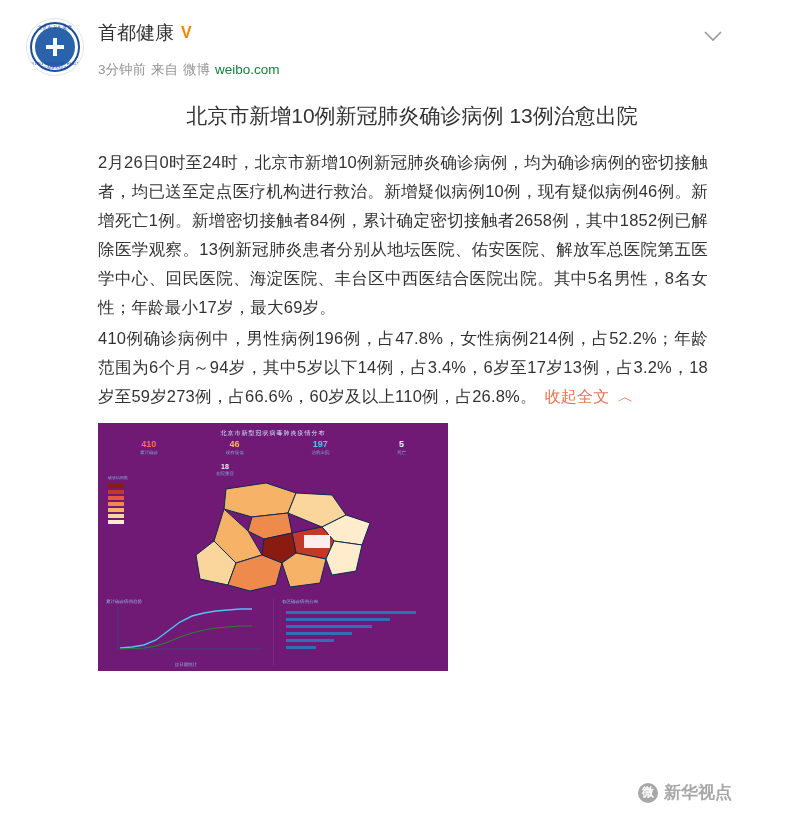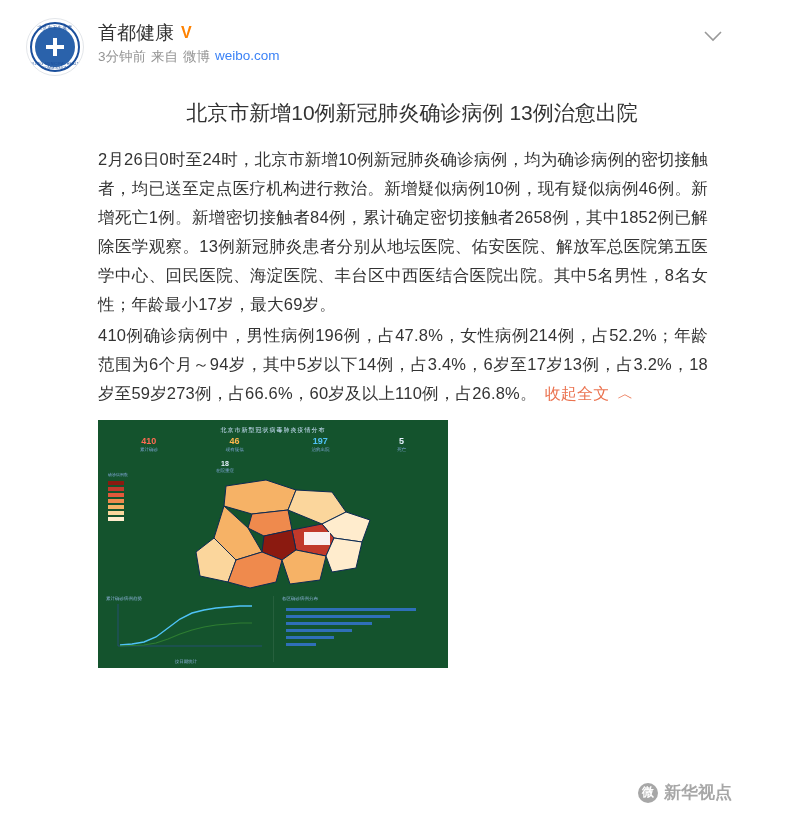--- a/index.html
+++ b/index.html
@@ -95,30 +95,30 @@
     font-weight: normal;
     line-height: 1.2;
   }
   .verified {
     color: #ff8200;
     font-size: 16px;
     font-weight: bold;
     line-height: 1;
   }
   .metaline {
-    margin-top: 3px;
+    margin-top: 16px;
     font-size: 13.5px;
     color: #939393;
     display: flex;
-    align-items: flex-start;
+    align-items: center;
     gap: 5px;
   }
   .metaline .src-label { color: #939393; }
   .metaline .src-link { color: #939393; }
-  .metaline .src-domain { color: #3b82f6; }
+  .metaline .src-domain { color: #15803d; }
   .caret-btn {
     position: absolute;
     right: 0;
     top: 8px;
     width: 26px;
     height: 20px;
     display: flex;
     align-items: center;
     justify-content: center;
     cursor: pointer;
@@ -156,21 +156,21 @@
   .collapse .chev {
     display: inline-block;
     margin-left: 8px;
     color: #eb7350;
   }
   
   .img-wrap {
     margin: 12px 0 0 72px;
     width: 350px;
     height: 248px;
-    background: #14532d;
+    background: #701a75;
     position: relative;
     overflow: hidden;
     cursor: pointer;
   }
   .img-inner { position: absolute; inset: 0; }
   .chart-title {
     position: absolute;
     top: 6px; left: 0; right: 0;
     text-align: center;
     color: #cfe4ff;

